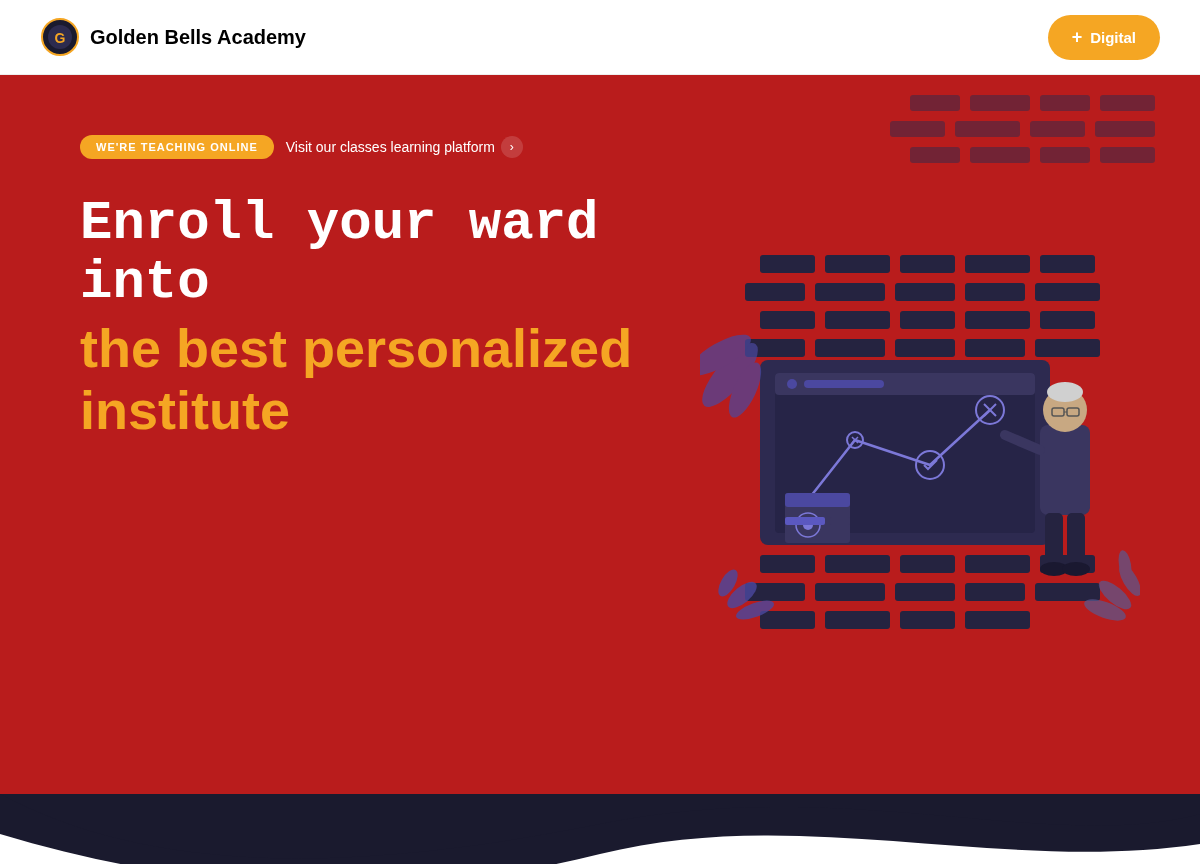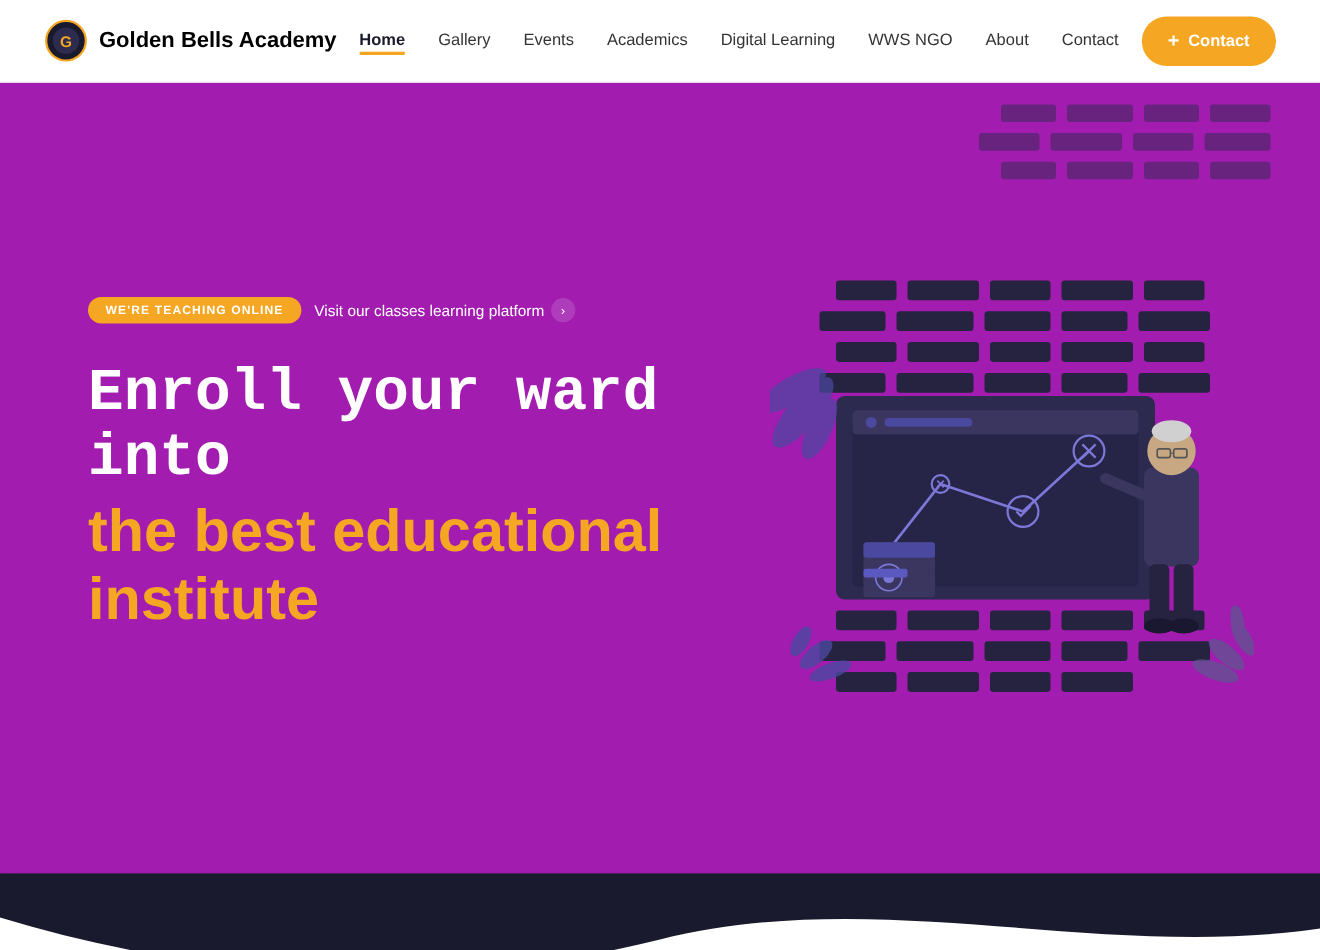--- a/index.html
+++ b/index.html
@@ -62,25 +62,24 @@
       align-items: center;
       gap: 8px;
     }
     .nav-cta .plus {
       font-size: 18px;
       font-weight: 700;
     }
 
     
     .hero {
-      background: #a21caf;
+      background: #b91c1c;
       min-height: 720px;
       position: relative;
       display: flex;
-      align-items: center;
       overflow: hidden;
       padding: 60px 80px;
     }
     .hero-content {
       flex: 1;
       max-width: 560px;
       z-index: 2;
     }
     .hero-badge {
       display: inline-flex;
@@ -169,50 +168,24 @@
 <nav class="navbar">
   <div class="nav-logo">
     <svg class="nav-logo-icon" viewBox="0 0 40 40" xmlns="http://www.w3.org/2000/svg">
       <circle cx="20" cy="20" r="18" fill="#1a1a2e" stroke="#f5a623" stroke-width="2"></circle>
       <circle cx="20" cy="20" r="12" fill="#2d2b4e"></circle>
       <text x="20" y="26" text-anchor="middle" font-size="14" fill="#f5a623" font-weight="bold">G</text>
     </svg>
     <span class="nav-logo-text">Golden Bells Academy</span>
   </div>
 
-  <ul class="nav-links">
-    <li class="active">
-      <a href="#">Home</a>
-    </li>
-    <li>
-      <a href="#">Gallery</a>
-    </li>
-    <li>
-      <a href="#">Events</a>
-    </li>
-    <li>
-      <a href="#">Academics</a>
-    </li>
-    <li>
-      <a href="#">Digital Learning</a>
-    </li>
-    <li>
-      <a href="#">WWS NGO</a>
-    </li>
-    <li>
-      <a href="#">About</a>
-    </li>
-    <li>
-      <a href="#">Contact</a>
-    </li>
-  </ul>
 
   <button class="nav-cta">
     <span class="plus">+</span>
-    <span>Contact</span>
+    <span>Digital</span>
   </button>
 </nav>
 
 <section class="hero">
 
   <svg style="position:absolute;right:0;top:0;opacity:0.5;z-index:1;" width="600" height="300" viewBox="0 0 600 300">
 
     <g fill="#2d2b4e">
       <rect x="310" y="20" width="50" height="16" rx="3"></rect>
       <rect x="370" y="20" width="60" height="16" rx="3"></rect>
@@ -235,21 +208,21 @@
       <span class="badge-tag">WE'RE TEACHING ONLINE</span>
       <span class="badge-link">
         <span>Visit our classes learning platform</span>
         <span class="arrow">›</span>
       </span>
     </div>
 
     
     <div class="hero-title-white">Enroll your ward into</div>
     <div class="hero-title-orange">
-      <span>the best educational</span><br>
+      <span>the best personalized</span><br>
       <span>institute</span>
     </div>
 
     
   </div>
 
   <div class="hero-illustration">
     <svg viewBox="0 0 440 420" xmlns="http://www.w3.org/2000/svg" width="440" height="420">
 
       <g fill="#252340">

